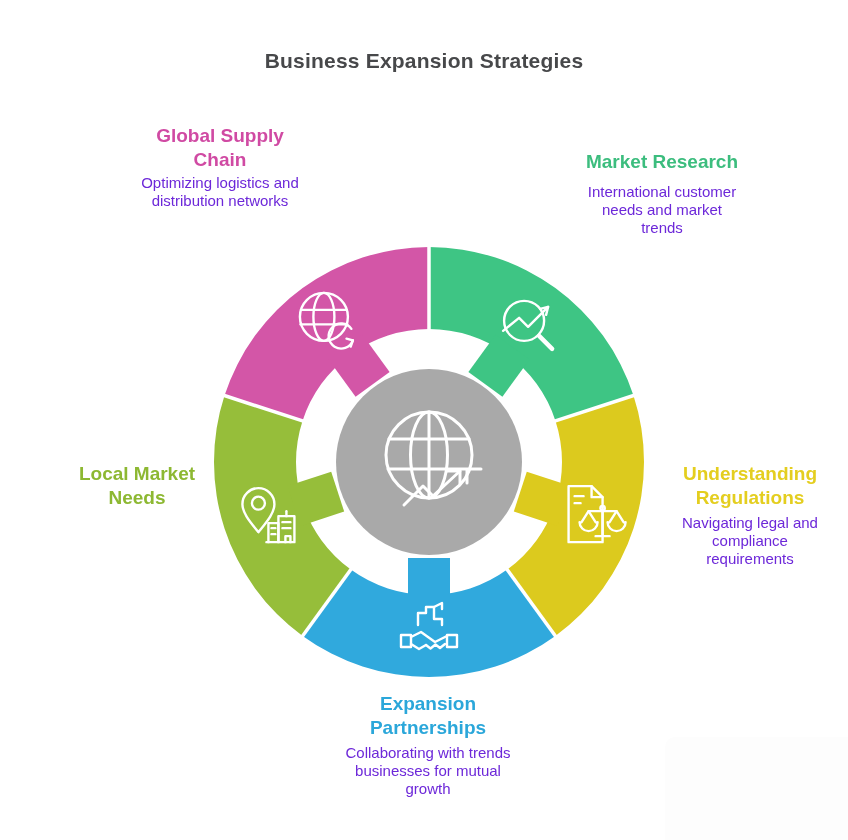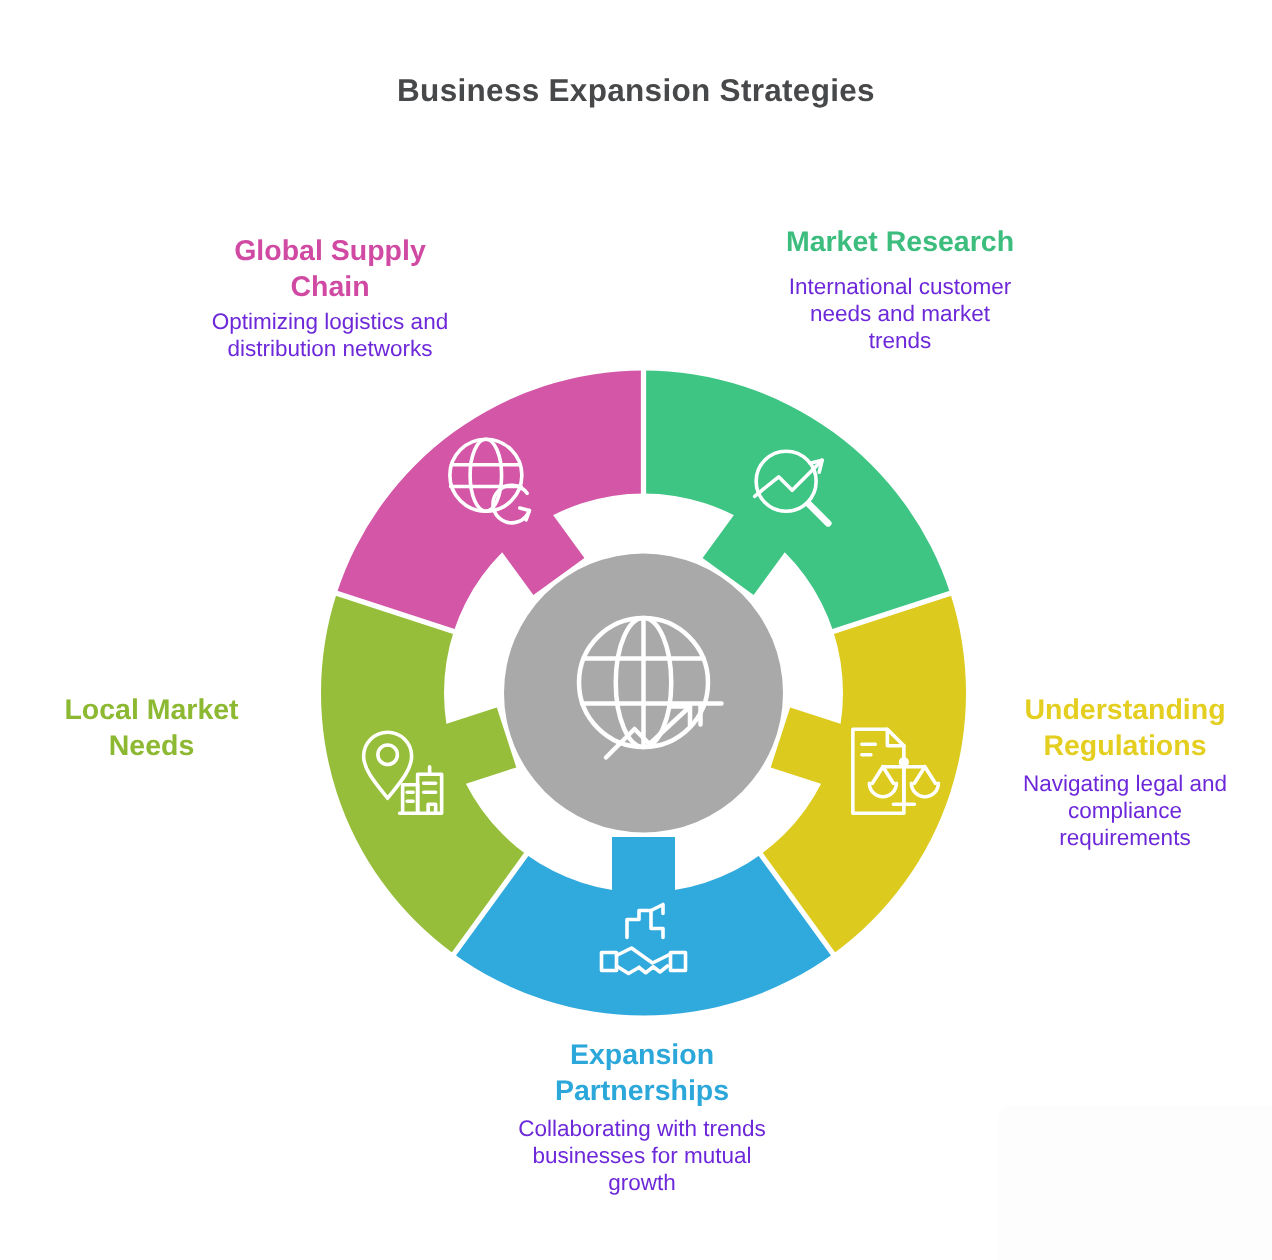--- a/index.html
+++ b/index.html
@@ -16,29 +16,29 @@
   }
   #donut{
     position:absolute;left:209px;top:242px;width:440px;height:440px;
   }
   .ic{stroke:#ffffff;fill:none;stroke-width:2.4;stroke-linecap:round;stroke-linejoin:round;}
   .ic *{fill:none;}
   .icc{stroke-width:3;}
   .label{position:absolute;text-align:center;}
   .label .t{font-size:19px;font-weight:700;line-height:24px;margin:0 auto;}
   .label .d{font-size:15px;line-height:18px;color:#6d28d9;margin:3px auto 0;}
-  .lab-gsc{left:120px;top:156px;width:200px;}
+  .lab-gsc{left:120px;top:124px;width:200px;}
   .lab-gsc .t{max-width:172px;}
   .lab-gsc .d{max-width:178px;margin-top:2px;}
-  .lab-mr{left:500px;top:150px;width:200px;}
+  .lab-mr{left:562px;top:150px;width:200px;}
   .lab-mr .d{max-width:152px;margin-top:9px;}
   .lab-ir{left:660px;top:462px;width:180px;}
   .lab-ir .t{max-width:150px;}
   .lab-ir .d{max-width:152px;margin-top:4px;}
-  .lab-lmn{left:0px;top:462px;width:202px;}
+  .lab-lmn{left:0px;top:462px;width:202px;padding-left:36px;}
   .lab-lmn .t{max-width:138px;}
   .lab-lmn .d{max-width:175px;margin-top:4px;}
   .lab-sp{left:328px;top:692px;width:200px;}
   .lab-sp .t{max-width:176px;}
   .lab-sp .d{max-width:190px;margin-top:4px;}
   #watermark{
     position:absolute;left:665px;top:737px;width:183px;height:103px;
     background:#fdfdfd;border-radius:10px 0 0 0;
   }
 </style>

